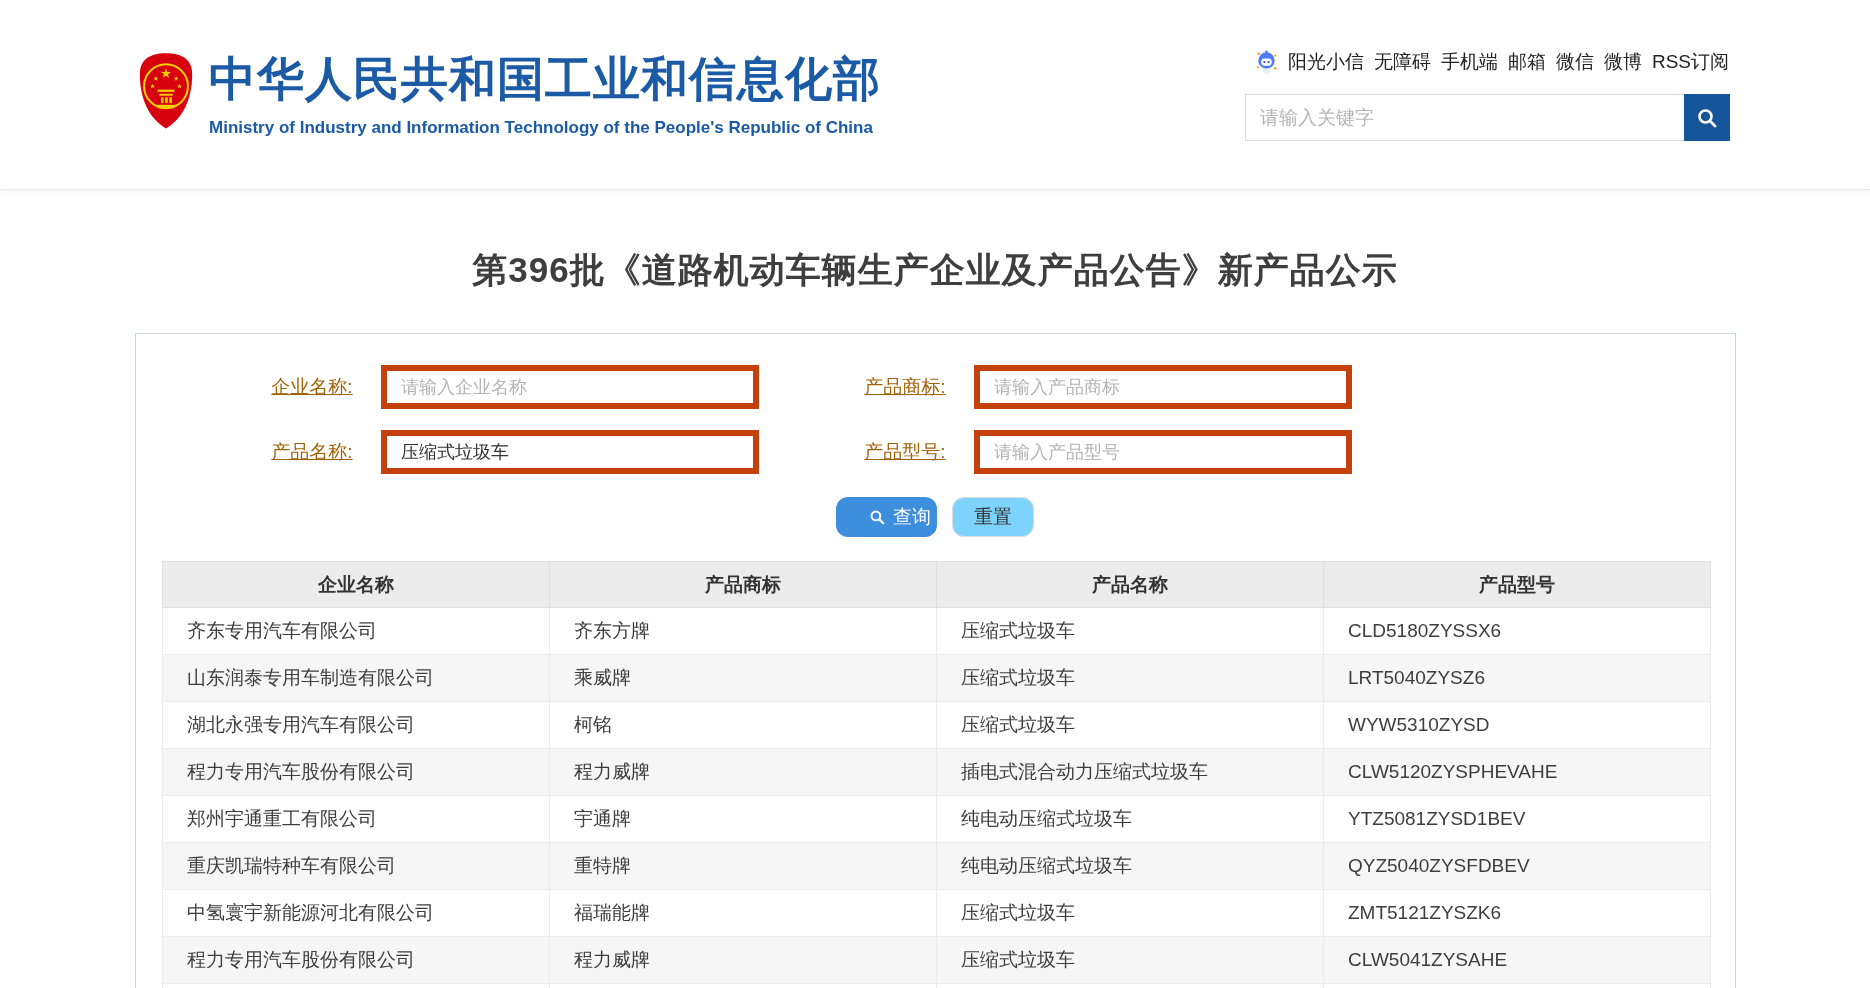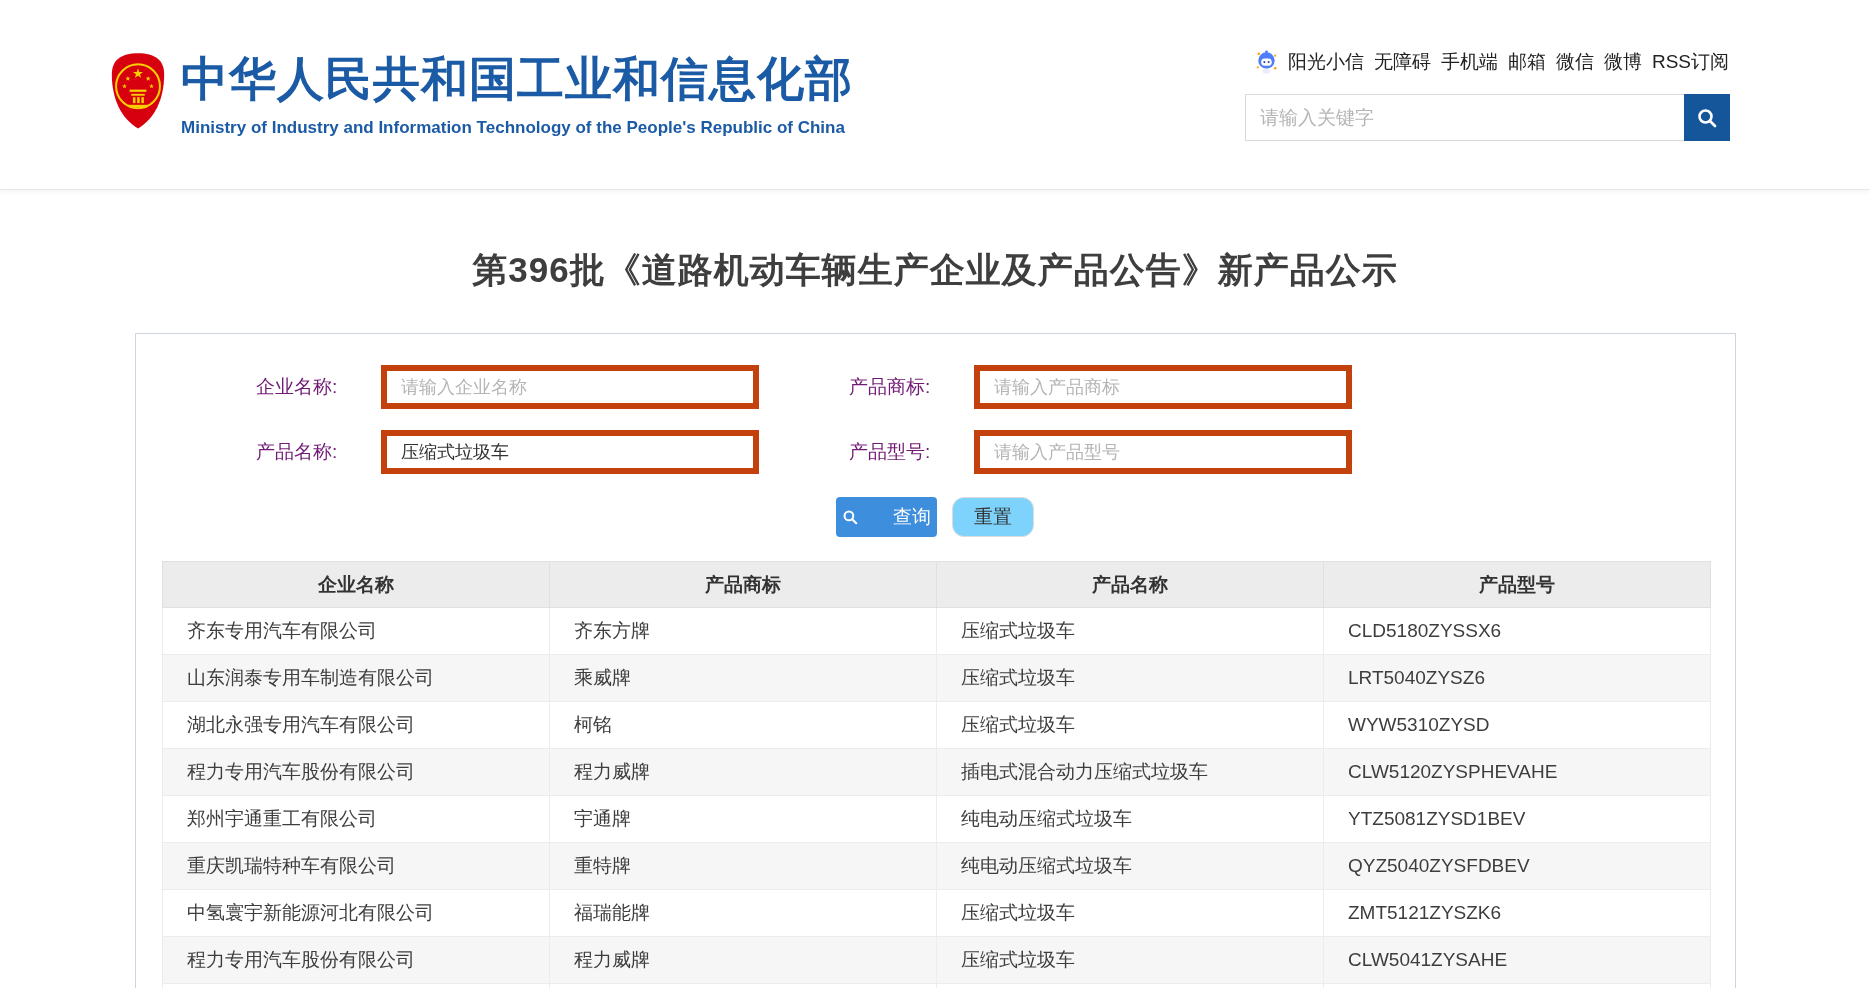--- a/index.html
+++ b/index.html
@@ -15,21 +15,21 @@
   html,body{margin:0;padding:0;}
   body{
     width:1870px;height:988px;overflow:hidden;background:#fff;
     font-family:"Liberation Sans","DejaVu Sans",sans-serif;color:#333;
     position:relative;
   }
   
   .top-red-square{position:absolute;left:30px;top:5px;width:26px;height:26px;background:#e8222d;}
   .site-header{position:absolute;left:0;top:0;width:1870px;height:190px;background:#fff;
     border-bottom:1px solid #e9e9e9;box-shadow:0 2px 5px rgba(0,0,0,.05);}
-  .brand{position:absolute;left:111px;top:50px;display:flex;align-items:flex-start;justify-content:space-between;}
+  .brand{position:absolute;left:139px;top:50px;display:flex;align-items:flex-start;justify-content:space-between;}
   .emblem{width:54px;height:86px;flex:0 0 auto;}
   .brand-text{margin-left:16px;padding-top:4px;}
   .site-title{font-size:47px;font-weight:bold;color:var(--brand-blue);line-height:1.05;letter-spacing:1px;white-space:nowrap;}
   .site-subtitle{font-size:17px;font-weight:bold;color:var(--brand-blue);margin-top:15px;white-space:nowrap;}
   .top-nav{position:absolute;right:141px;top:48px;display:flex;align-items:center;font-size:19px;}
   .top-nav .robot{width:27px;height:27px;margin-right:8px;flex:0 0 auto;}
   .top-nav a{color:#222;text-decoration:none;margin-left:10px;white-space:nowrap;}
   .top-nav a:first-of-type{margin-left:0;}
   .search-bar{position:absolute;left:1245px;top:94px;width:485px;height:47px;display:flex;}
   .search-input{flex:1;height:47px;border:1px solid #d9d9d9;border-right:none;padding:0 14px;
@@ -39,29 +39,29 @@
     display:flex;align-items:center;justify-content:center;padding:0;}
   
   .page-title{position:absolute;left:0;top:247px;width:1870px;margin:0;text-align:center;
     font-size:35px;font-weight:bold;color:#3e3e3e;letter-spacing:1px;}
   
   .panel{position:absolute;left:135px;top:333px;width:1601px;height:710px;background:#fff;
     border:1px solid var(--panel-border);}
   .form-row{position:absolute;left:0;width:100%;height:44px;display:flex;align-items:center;padding-left:120px;}
   .form-row.r1{top:31px;}
   .form-row.r2{top:96px;}
-  .f-label{width:112px;text-align:left;font-size:19px;color:#701a75;margin-right:13px;flex:0 0 auto;}
+  .f-label{width:112px;text-align:center;font-size:19px;color:#a16207;margin-right:13px;flex:0 0 auto;text-decoration:underline;}
   .f-input{width:378px;height:44px;border:6px solid #c2410c;padding:0 14px;font-size:18px;color:#333;
     outline:none;font-family:inherit;flex:0 0 auto;}
   .f-input::placeholder{color:#b5b5b5;}
   .gap{width:90px;flex:0 0 auto;}
   .btn-row{position:absolute;left:700px;top:163px;display:flex;align-items:center;gap:15px;}
-  .btn-query{width:101px;height:40px;background:var(--query-button-blue);border:none;border-radius:4px;
+  .btn-query{width:101px;height:40px;background:var(--query-button-blue);border:none;border-radius:12px;
     color:#fff;font-size:19px;font-family:inherit;cursor:pointer;
-    display:flex;align-items:center;justify-content:space-between;gap:8px;}
+    display:flex;align-items:center;justify-content:flex-end;gap:8px;}
   .btn-query svg{width:16px;height:16px;}
   .btn-reset{width:82px;height:40px;background:#7dd3fc;border:1px solid #dcdcdc;border-radius:12px;
     color:#333;font-size:19px;font-family:inherit;cursor:pointer;}
   
   .results{position:absolute;left:26px;top:227px;width:1549px;border-collapse:collapse;table-layout:fixed;}
   .results th{height:46px;background:var(--table-header-bg);border:1px solid #e0e0e0;
     font-size:19px;font-weight:bold;color:#333;text-align:center;}
   .results td{height:47px;border:1px solid #ececec;font-size:19px;color:#3d3d3d;
     padding:0 0 0 24px;text-align:left;background:#fff;overflow:hidden;white-space:nowrap;}
   .results tbody tr:nth-child(even) td{background:var(--zebra-bg);}

